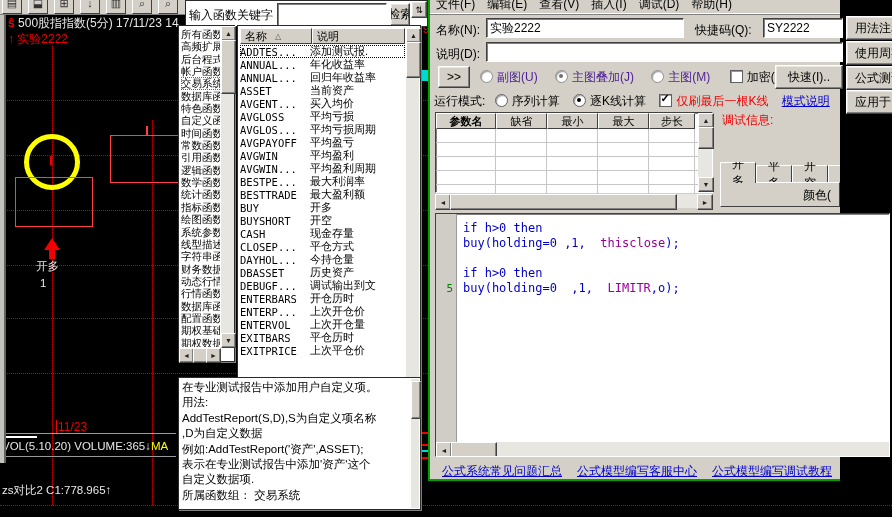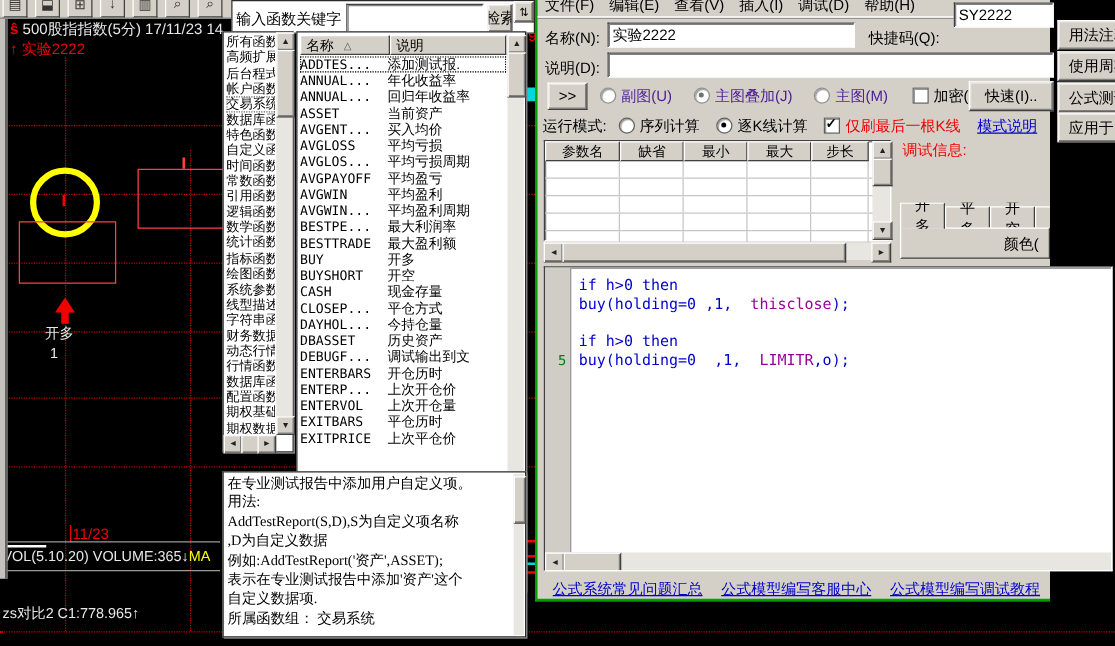--- a/index.html
+++ b/index.html
@@ -38,21 +38,21 @@
   .panelw{background:#fff;border:1px solid #2a2a2a;box-shadow:1px 1px 0 #808080;}
   .cat-item{line-height:12.35px;font-size:10.5px;color:#000;white-space:nowrap;overflow:hidden;cursor:default;}
   .cat-item.selected{outline:1px dotted #666;outline-offset:-1px;}
   .fn-row{height:13px;display:flex;align-items:center;cursor:default;}
   .fn-row.selected{outline:1px dotted #000;outline-offset:-1px;}
   .fn-name{width:70px;flex:none;font-family:"DejaVu Sans Mono",monospace;font-size:10.5px;overflow:hidden;white-space:nowrap;}
   .fn-desc{flex:1;font-size:11px;overflow:hidden;white-space:nowrap;}
   .hdr-cell{background:#d4d0c8;border:1px solid;border-color:#fff #404040 #404040 #fff;
             font-size:11px;display:flex;align-items:center;padding:0 4px;height:16px;box-sizing:border-box;}
   .desc-line{line-height:15.4px;font-size:11.5px;color:#000;white-space:nowrap;overflow:hidden;
-             font-family:Liberation Serif, serif;}
+             font-family:Liberation Sans, sans-serif;}
   
   #right-panel{left:428px;top:0;width:412px;height:481px;background:#d4d0c8;
                border-left:2px solid #00a000;border-bottom:2px solid #00a000;box-sizing:border-box;}
   .menu-item{padding:0 6px;color:#000;}
   .redt{color:#f00000;}
   .linkt{color:#0000cc;text-decoration:underline;cursor:pointer;white-space:nowrap;}
   .tab{height:17px;padding:0 11px;background:#d4d0c8;border:1px solid;border-color:#fff #404040 #d4d0c8 #fff;
        display:flex;align-items:center;font-size:12px;margin-top:3px;}
   .tab.active{height:20px;margin-top:0;border-bottom:1px solid #d4d0c8;position:relative;z-index:2;}
   .grid-cell{border-right:1px solid #c6c6c6;height:100%;box-sizing:border-box;}
@@ -367,21 +367,21 @@
       <div class="menu-item">编辑(E)</div>
       <div class="menu-item">查看(V)</div>
       <div class="menu-item">插入(I)</div>
       <div class="menu-item">调试(D)</div>
       <div class="menu-item">帮助(H)</div>
     </div>
 
   <div class="abs" style="left:6px;top:22px;">名称(N):</div>
   <input class="abs sunken" style="left: 56px; top: 18px; width: 190px; height: 16px;" value="实验2222">
   <div class="abs" style="left:265px;top:22px;">快捷码(Q):</div>
-  <input class="abs sunken" style="left: 333px; top: 2px; width: 72px; height: 16px;" value="SY2222">
+  <input class="abs sunken" style="left: 333px; top: 18px; width: 72px; height: 16px;" value="SY2222">
   <div class="abs btn3d" style="left:416px;top:16px;width:50px;height:22px;justify-content:flex-start;padding-left:8px;">用法注释</div>
 
   <div class="abs" style="left:6px;top:46px;">说明(D):</div>
   <input class="abs sunken" style="left: 56px; top: 42px; width: 349px; height: 16px;" value="">
   <div class="abs btn3d" style="left:416px;top:41px;width:50px;height:22px;justify-content:flex-start;padding-left:8px;">使用周期</div>
 
   <div class="abs btn3d" style="left:8px;top:66px;width:30px;height:20px;">&gt;&gt;</div>
   <div class="abs" style="left:50px;top:69px;white-space:nowrap;">
     <span class="radio dis"></span><span class="grayt">副图(U)</span>
     <span class="radio dis sel" style="margin-left:14px;"></span><span class="grayt">主图叠加(J)</span>
@@ -396,21 +396,21 @@
     <span class="radio" style="margin-left:6px;"></span><span>序列计算</span>
     <span class="radio sel" style="margin-left:10px;"></span><span>逐K线计算</span>
     <span class="chk checked" style="margin-left:10px;"></span><span class="redt">仅刷最后一根K线</span>
     <span class="linkt" style="margin-left:10px;">模式说明</span>
   </div>
   <div class="abs btn3d" style="left:416px;top:90px;width:50px;height:22px;justify-content:flex-start;padding-left:8px;">应用于</div>
 
   <div class="abs sunken" style="left:5px;top:112px;width:278px;height:81px;box-sizing:border-box;background:#fff;">
     <div style="display:flex;height:16px;">
 
-    <div class="hdr-cell param-h" style="justify-content: center; width: 60px; flex: 0 0 auto;">参数名</div>
+    <div class="hdr-cell param-h" style="justify-content: center; width: 60px; flex: 0 0 auto; font-weight: bold;">参数名</div>
         <div class="hdr-cell param-h" style="justify-content: center; width: 51px; flex: 0 0 auto;">缺省</div>
         <div class="hdr-cell param-h" style="justify-content: center; width: 51px; flex: 0 0 auto;">最小</div>
         <div class="hdr-cell param-h" style="justify-content: center; width: 51px; flex: 0 0 auto;">最大</div>
         <div class="hdr-cell param-h" style="justify-content: center; width: 46px; flex: 0 0 auto;">步长</div>
       </div>
     <div class="grid-row">
         <div class="grid-cell" style="width:60px;"></div>
         <div class="grid-cell" style="width:51px;"></div>
         <div class="grid-cell" style="width:51px;"></div>
         <div class="grid-cell" style="width:51px;"></div>

